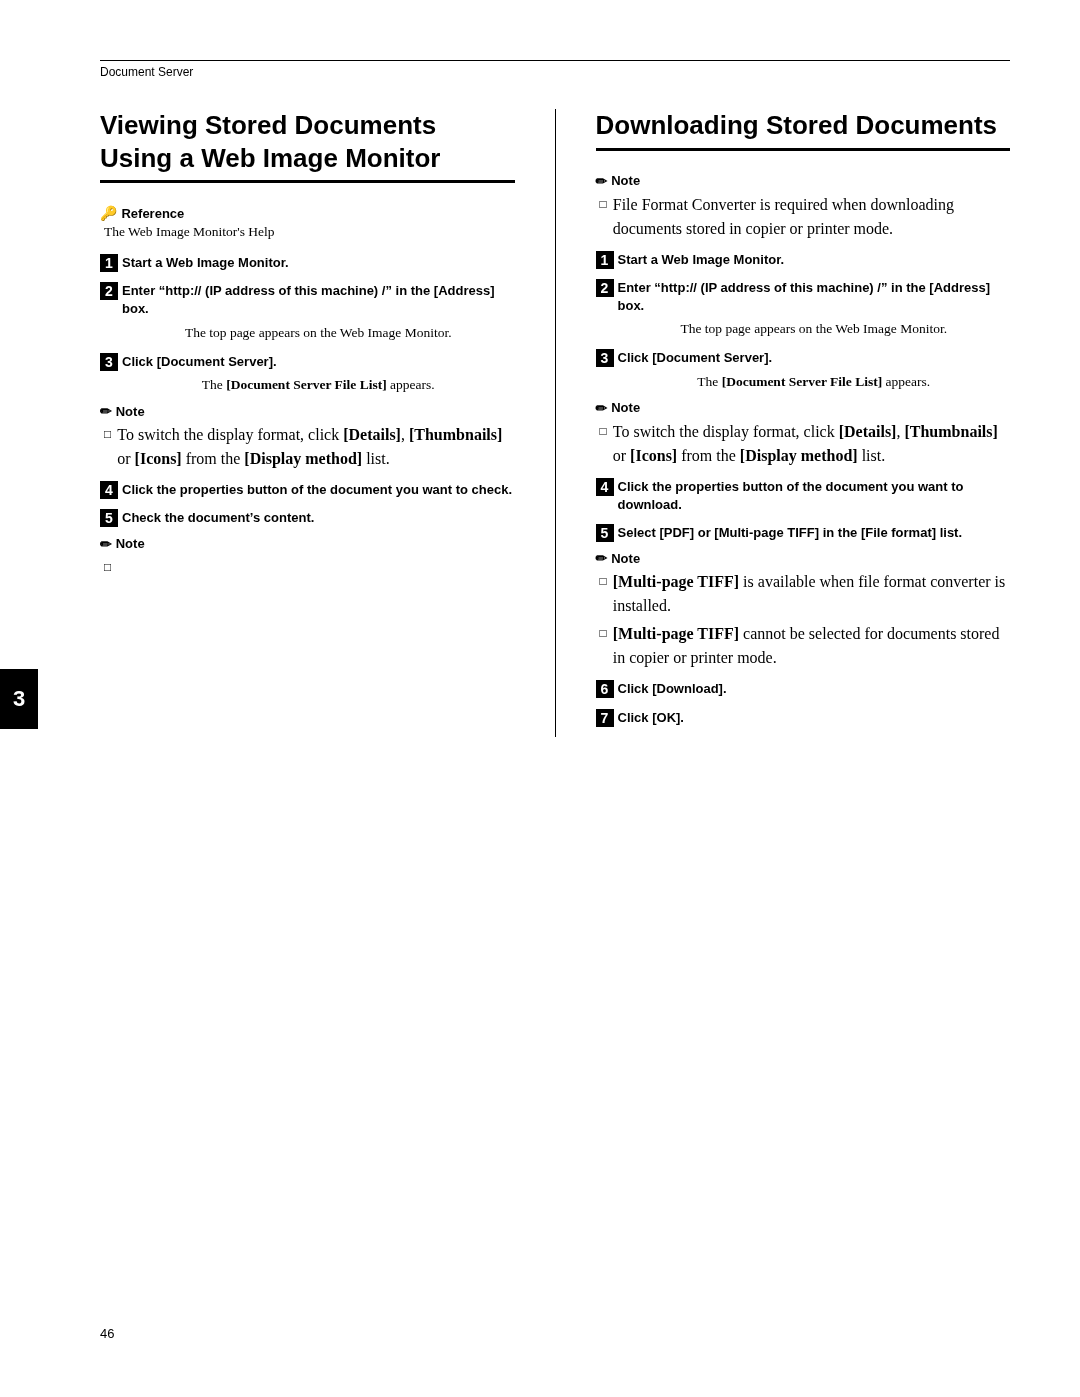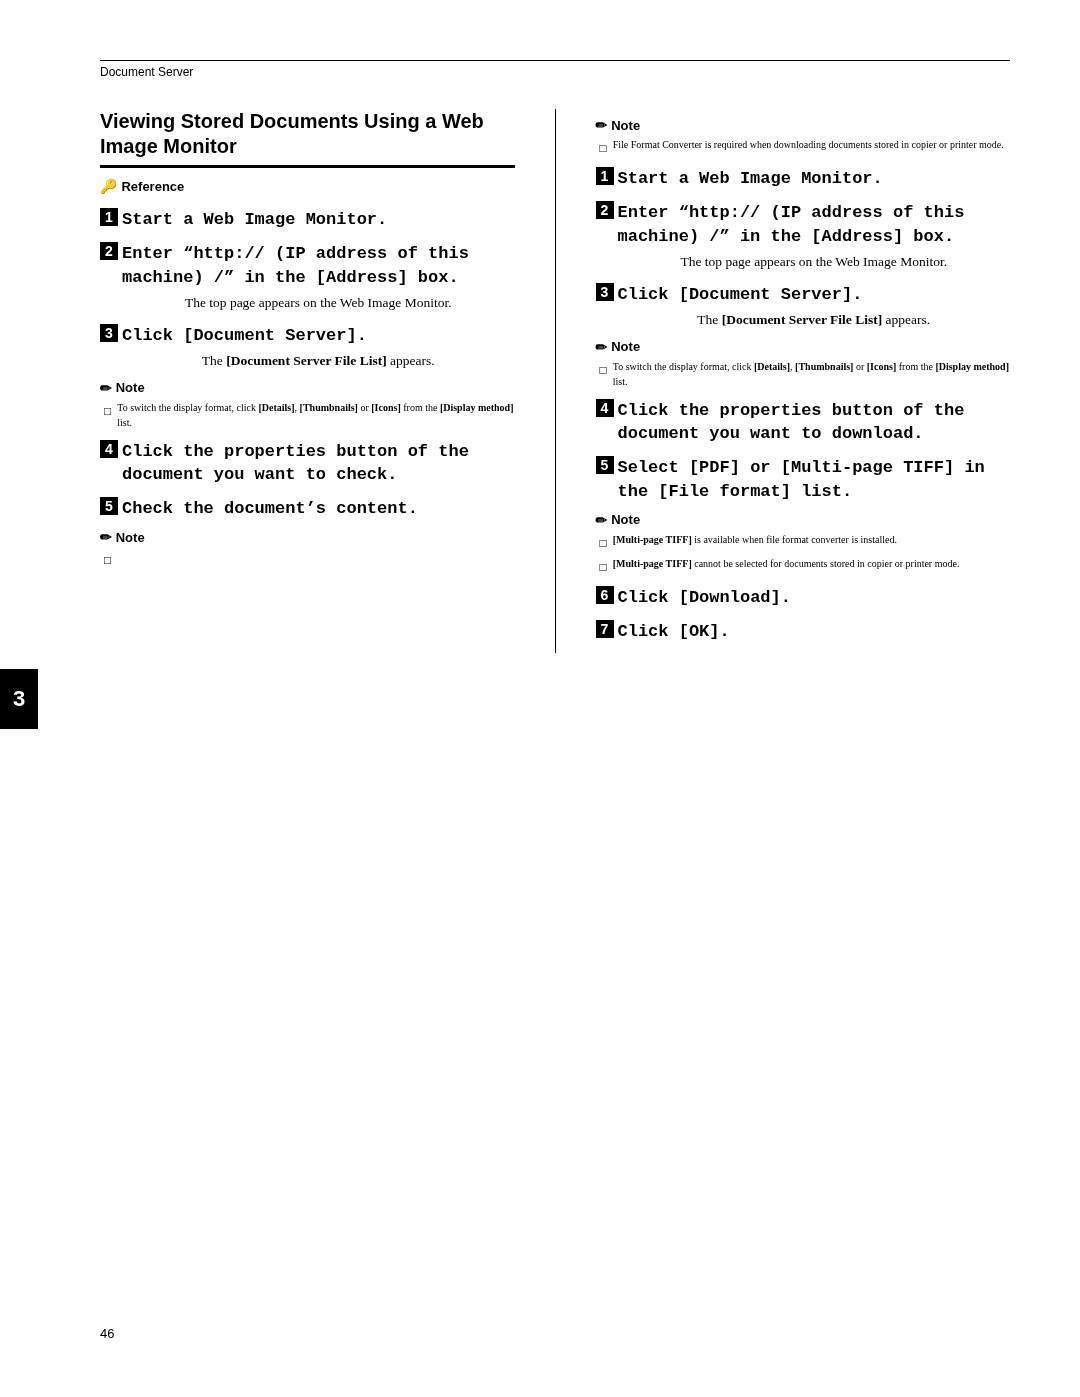--- a/index.html
+++ b/index.html
@@ -44,27 +44,27 @@
       justify-content: center;
     }
     .two-col {
       display: flex;
       gap: 40px;
     }
     .col {
       flex: 1;
     }
     .section-title {
-      font-size: 20px;
+      font-size: 26px;
       font-weight: bold;
       font-family: Arial, sans-serif;
       line-height: 1.25;
       border-bottom: 3px solid #000;
       padding-bottom: 6px;
-      margin-bottom: 10px;
+      margin-bottom: 22px;
     }
     .reference-block {
       margin-bottom: 14px;
     }
     .reference-label {
       font-size: 13px;
       font-weight: bold;
       font-family: Arial, sans-serif;
       display: flex;
       align-items: center;
@@ -94,23 +94,23 @@
       line-height: 18px;
       margin-right: 4px;
       flex-shrink: 0;
     }
     .step-header {
       display: flex;
       align-items: flex-start;
       margin-bottom: 4px;
     }
     .step-label {
-      font-size: 17px;
-      font-weight: bold;
-      font-family: Liberation Mono, monospace;
+      font-size: 13px;
+      font-weight: bold;
+      font-family: Liberation Sans, sans-serif;
       line-height: 1.4;
     }
     .step-body {
       font-size: 13.5px;
       line-height: 1.5;
       margin-left: 22px;
       margin-bottom: 6px;
       text-align: center;
     }
     .note-block {
@@ -137,21 +137,21 @@
       line-height: 1.5;
       margin-left: 4px;
       margin-bottom: 4px;
     }
     .checkbox-sym {
       font-size: 12px;
       flex-shrink: 0;
       margin-top: 2px;
     }
     .note-text {
-      font-size: 10px;
+      font-size: 16px;
       line-height: 1.5;
     }
     b, strong {
       font-weight: bold;
     }
     .bottom-page {
       position: absolute;
       bottom: 56px;
       left: 100px;
       font-size: 13px;
@@ -178,20 +178,21 @@
   <div class="two-col">
 
     <div class="col">
       <div class="section-title">Viewing Stored Documents Using a Web Image Monitor</div>
 
       <div class="reference-block">
         <div class="reference-label">
           <span class="key-icon">🔑</span>
           <strong>Reference</strong>
         </div>
+        <div class="reference-text">The Web Image Monitor's Help</div>
       </div>
 
       <div class="step">
         <div class="step-header">
           <span class="step-num">1</span>
           <span class="step-label">Start a Web Image Monitor.</span>
         </div>
       </div>
 
       <div class="step">
@@ -242,20 +243,21 @@
           <div class="note-item">
             <span class="checkbox-sym">□</span>
           </div>
         </div>
       </div>
     </div>
 
     <div class="col-divider"></div>
 
     <div class="col">
+      <div class="section-title">Downloading Stored Documents</div>
 
       <div class="note-block">
         <div class="note-label">
           <span class="note-pencil">✏</span>
           <strong>Note</strong>
         </div>
         <div class="note-item">
           <span class="checkbox-sym">□</span>
           <span class="note-text">File Format Converter is required when downloading documents stored in copier or printer mode.</span>
         </div>

